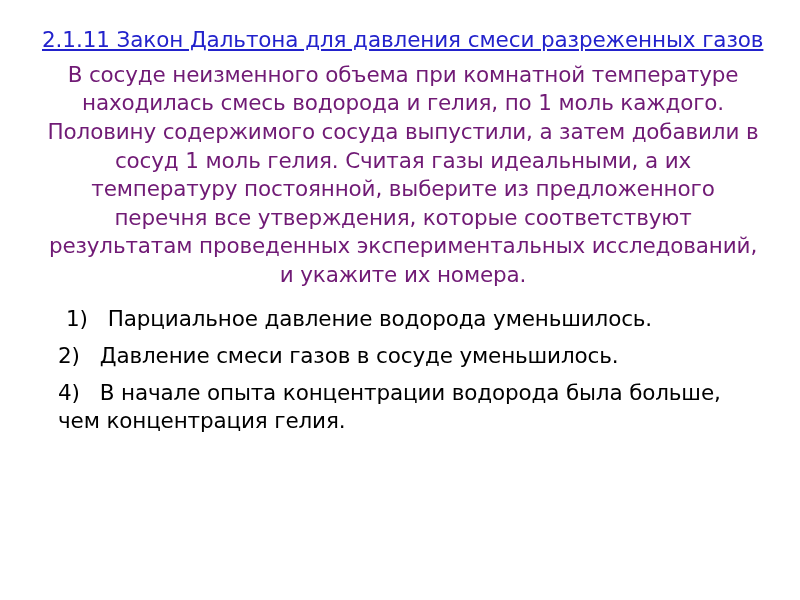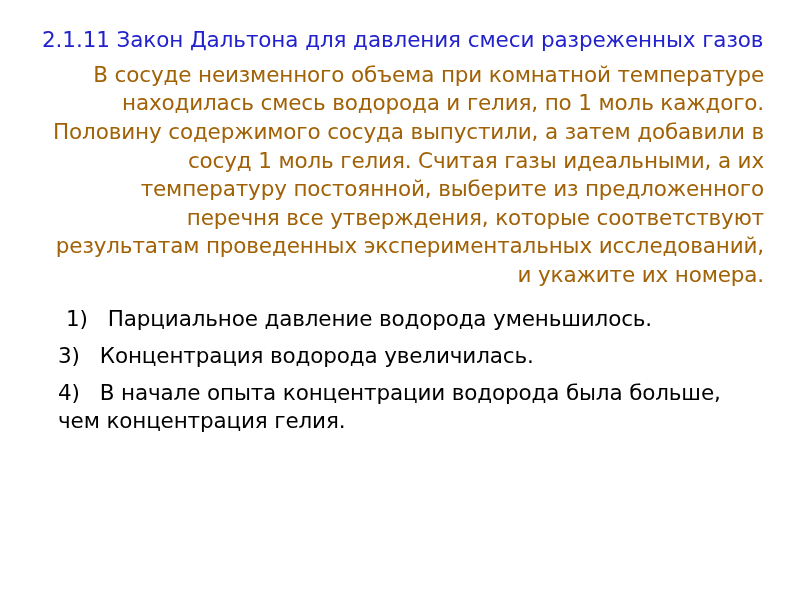--- a/index.html
+++ b/index.html
@@ -15,32 +15,33 @@
   }
   .slide {
     width: 800px;
     height: 600px;
     box-sizing: border-box;
     padding: 28px 36px 0 42px;
     position: relative;
   }
   .title {
     color: #2222cc;
+    text-decoration: underline;
     font-size: 21.5px;
     line-height: 1.15;
     font-weight: normal;
     margin: 0 0 7px 0;
     letter-spacing: -0.1px;
   }
   .body-text {
-    color: #a16207;
+    color: #701a75;
     font-size: 21.5px;
     line-height: 1.33;
     margin: 8px 0 4px 0;
-    text-align: right;
+    text-align: center;
     letter-spacing: -0.15px;
   }
   .list {
     margin: 16px;
     padding: 0;
     list-style: none;
   }
   .list-item {
     color: #000000;
     font-size: 21.5px;
@@ -65,22 +66,22 @@
   <div class="title">2.1.11 Закон Дальтона для давления смеси разреженных газов</div>
 
   <div class="body-text"> В сосуде неизменного объема при комнатной температуре находилась смесь водорода и гелия, по 1 моль каждого. Половину содержимого сосуда выпустили, а затем добавили в сосуд 1 моль гелия. Считая газы идеальными, а их температуру постоянной, выберите из предложенного перечня все утверждения, которые соответствуют результатам проведенных экспериментальных исследований, и укажите их номера.</div>
 
   <ul class="list">
     <li class="list-item first-item">
       <span class="num">1)  </span>
       <span>Парциальное давление водорода уменьшилось.</span>
     </li>
     <li class="list-item">
-      <span class="num">3)  </span>
-      <span>Концентрация водорода увеличилась.</span>
+      <span class="num">2)  </span>
+      <span>Давление смеси газов в сосуде уменьшилось.</span>
     </li>
     <li class="list-item">
       <span class="num">4)  </span>
       <span>В начале опыта концентрации водорода была больше, чем концентрация гелия.</span>
     </li>
   </ul>
 
 </div>
 
 </body></html>

